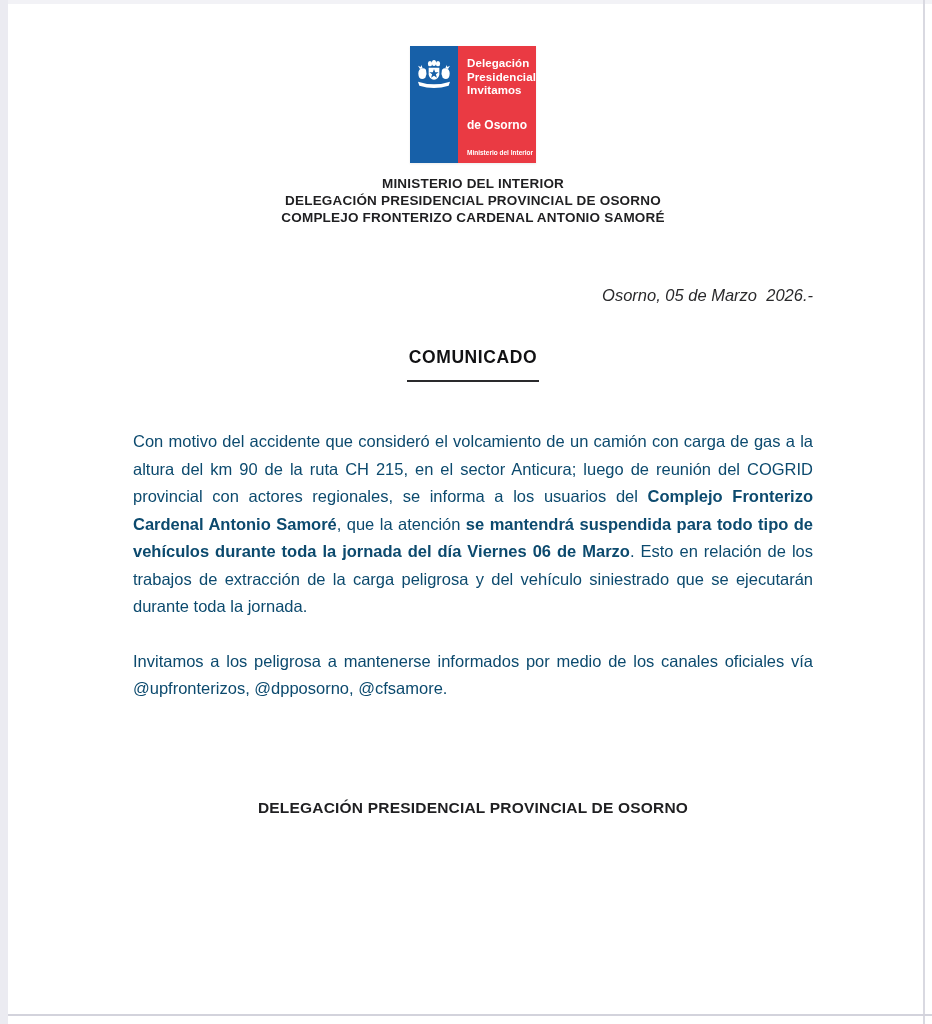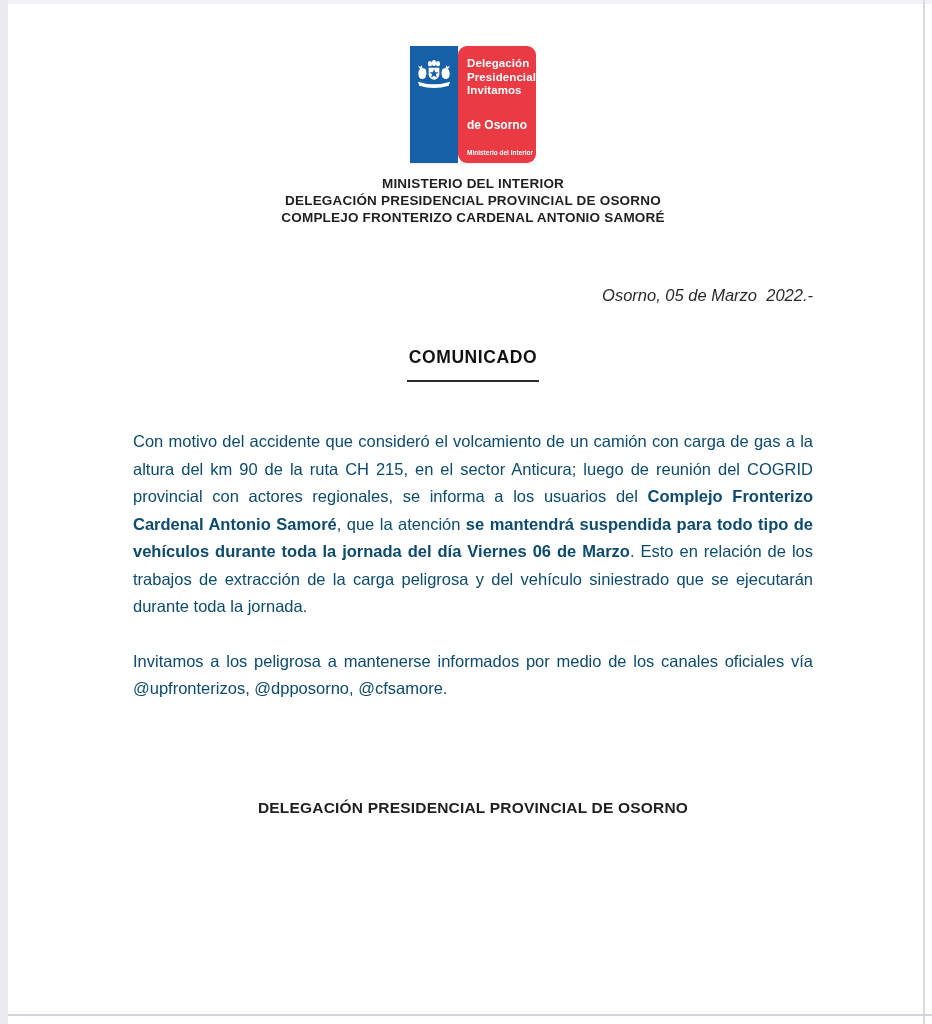--- a/index.html
+++ b/index.html
@@ -38,21 +38,20 @@
     background: #1760a8;
     display: flex; justify-content: center;
     padding-top: 14px;
   }
   .logo-red {
     width: 78px; height: 100%;
     background: #ea3a43;
     color: #ffffff;
     position: relative;
     padding: 11px 0 0 9px;
-    border-radius: 9px;
   }
   .logo-red .l-line {
     font-weight: bold;
     font-size: 11.5px;
     line-height: 13.5px;
     letter-spacing: 0.1px;
   }
   .logo-red .l-sub {
     font-weight: bold;
     font-size: 12px;
@@ -164,21 +163,21 @@
       <div class="l-ministry">Ministerio del Interior</div>
     </div>
   </div>
 
   <div class="org-header">
     <div>MINISTERIO DEL INTERIOR</div>
     <div>DELEGACIÓN PRESIDENCIAL PROVINCIAL DE OSORNO</div>
     <div>COMPLEJO FRONTERIZO CARDENAL ANTONIO SAMORÉ</div>
   </div>
 
-  <div class="date-line">Osorno, 05 de Marzo  2022.-</div>
+  <div class="date-line">Osorno, 05 de Marzo  2026.-</div>
 
   <div class="doc-title">
     <span>COMUNICADO</span>
   </div>
 
   <div class="doc-body">
     <p><span>Con motivo del accidente que consideró el volcamiento de un camión con carga de gas a la altura del km 90 de la ruta CH 215, en el sector Anticura; luego de reunión del COGRID provincial con actores regionales, se informa a los usuarios del </span><span class="b">Complejo Fronterizo Cardenal Antonio Samoré</span><span>, que la atención </span><span class="b">se mantendrá suspendida para todo tipo de vehículos durante toda la jornada del día Viernes 06 de Marzo</span><span>. Esto en relación de los trabajos de extracción de la carga peligrosa y del vehículo siniestrado que se ejecutarán durante toda la jornada.</span></p>
     <p>Invitamos a los peligrosa a mantenerse informados por medio de los canales oficiales vía @upfronterizos, @dpposorno, @cfsamore.</p>
   </div>
 

